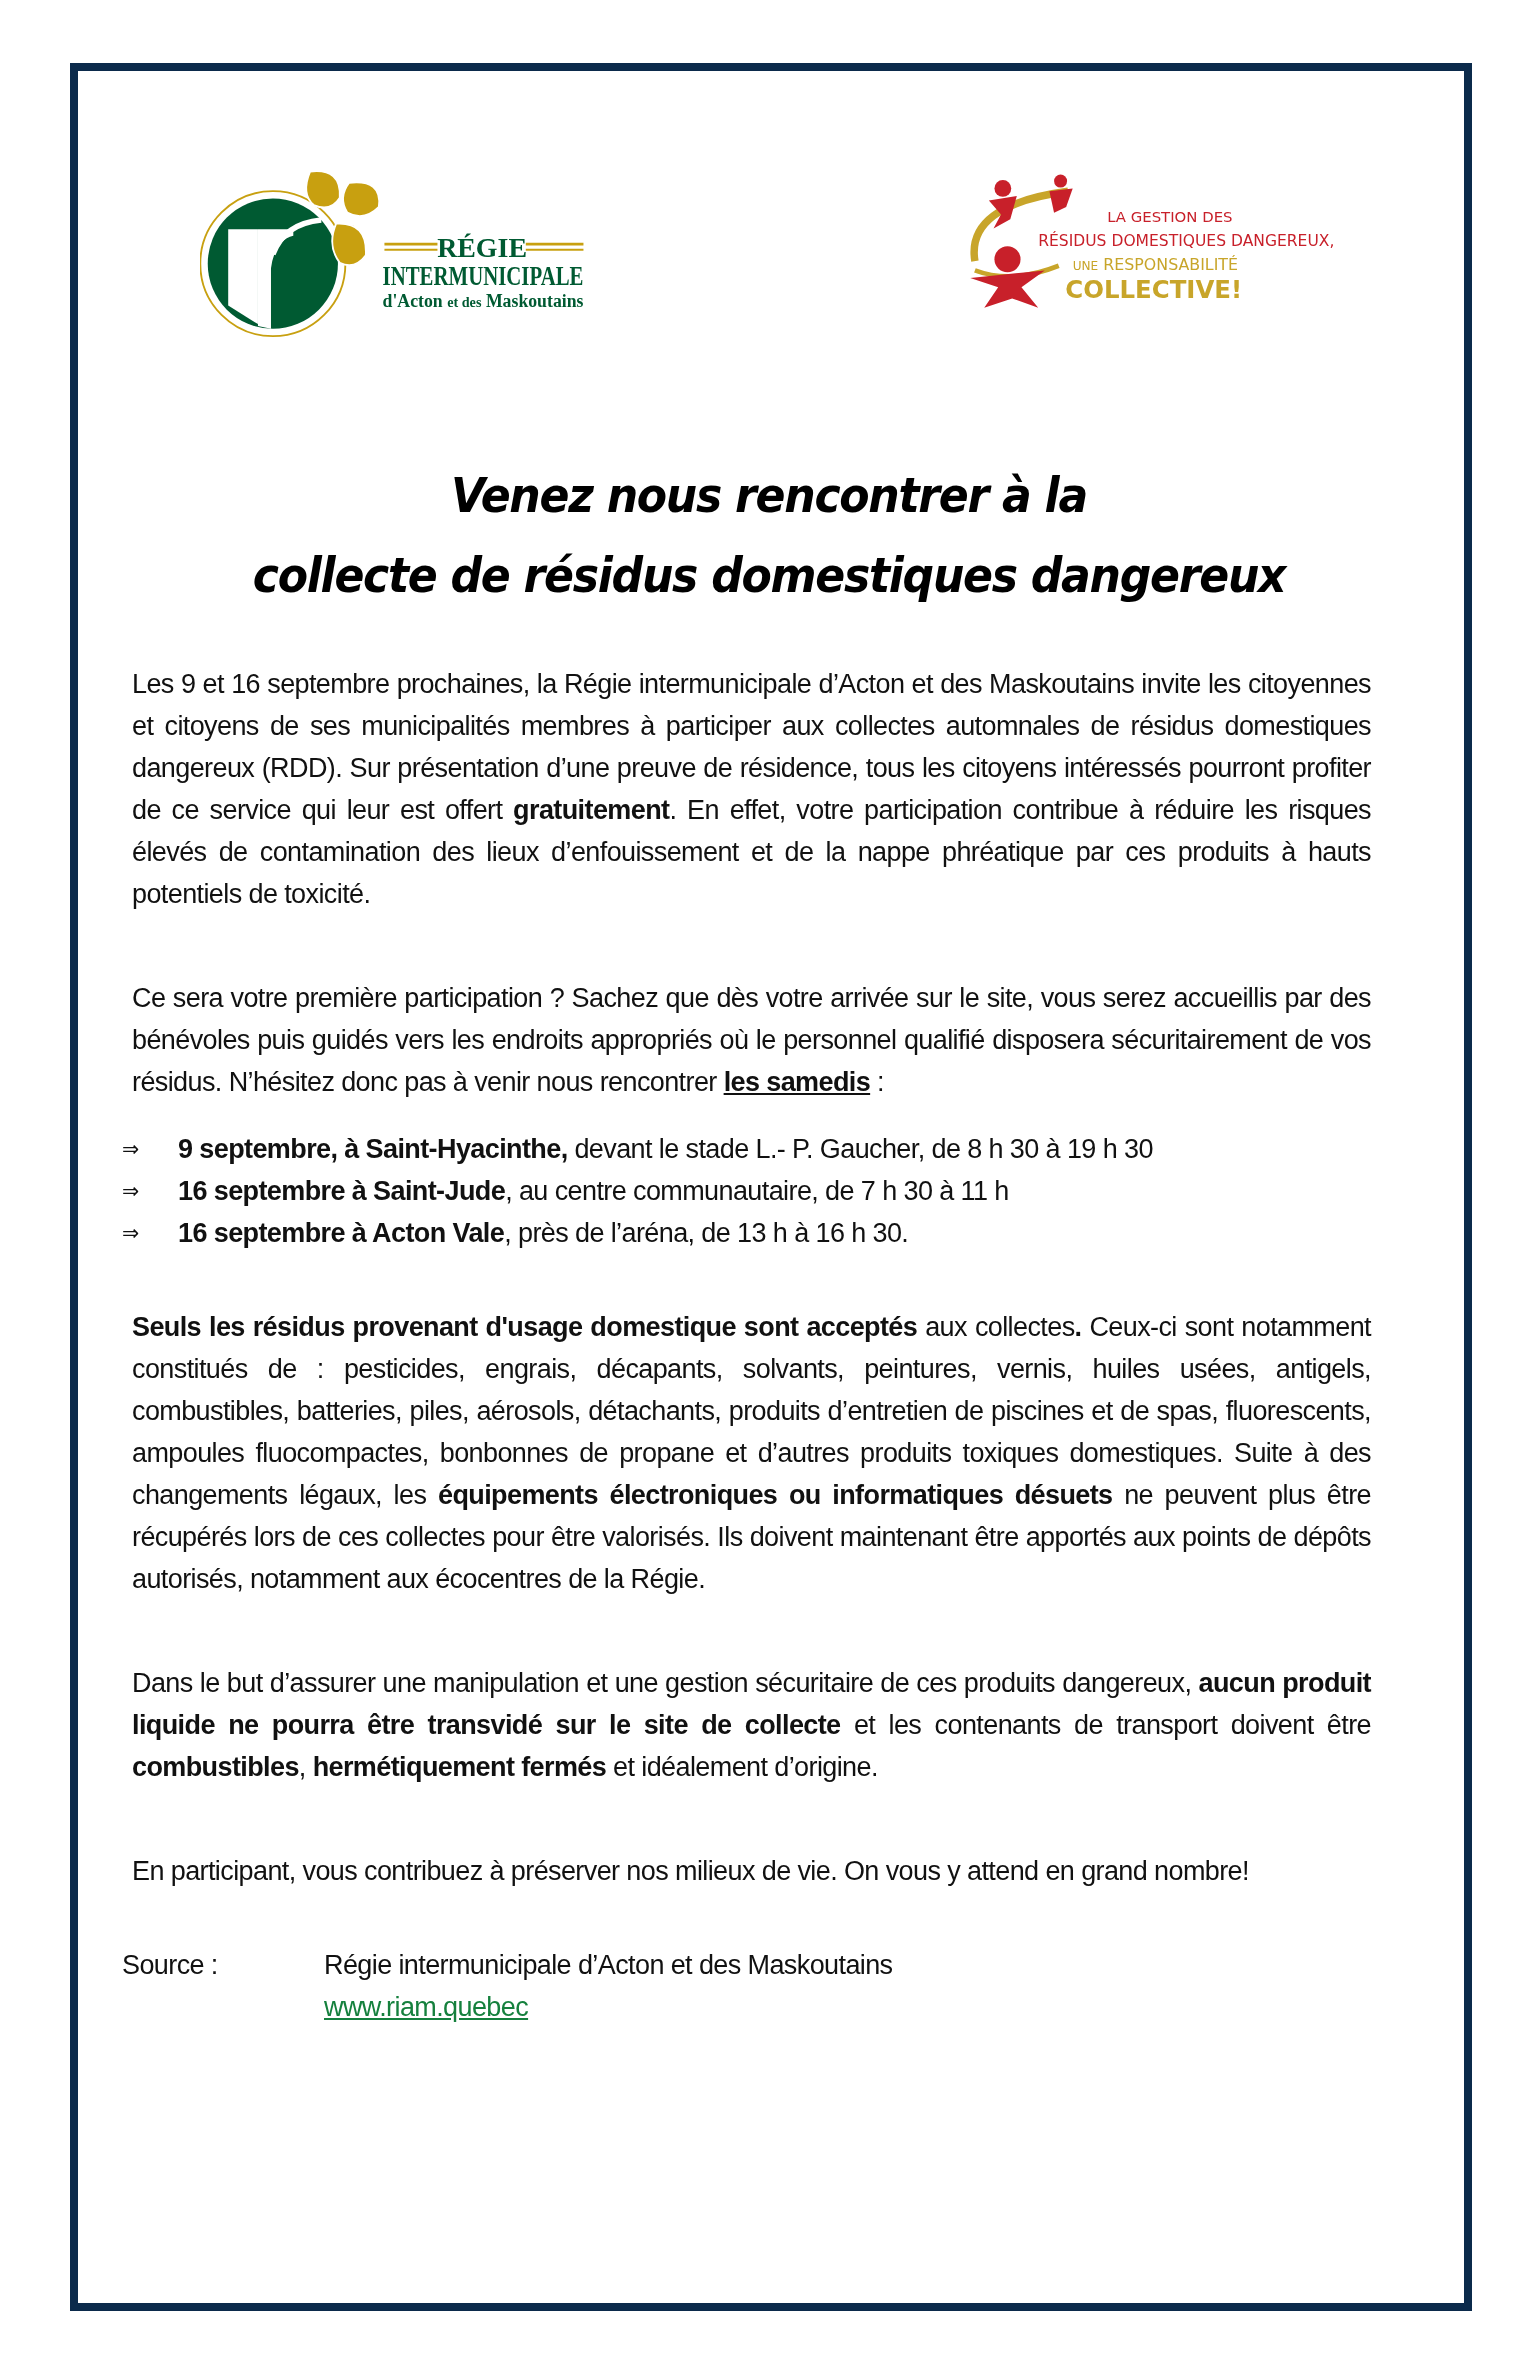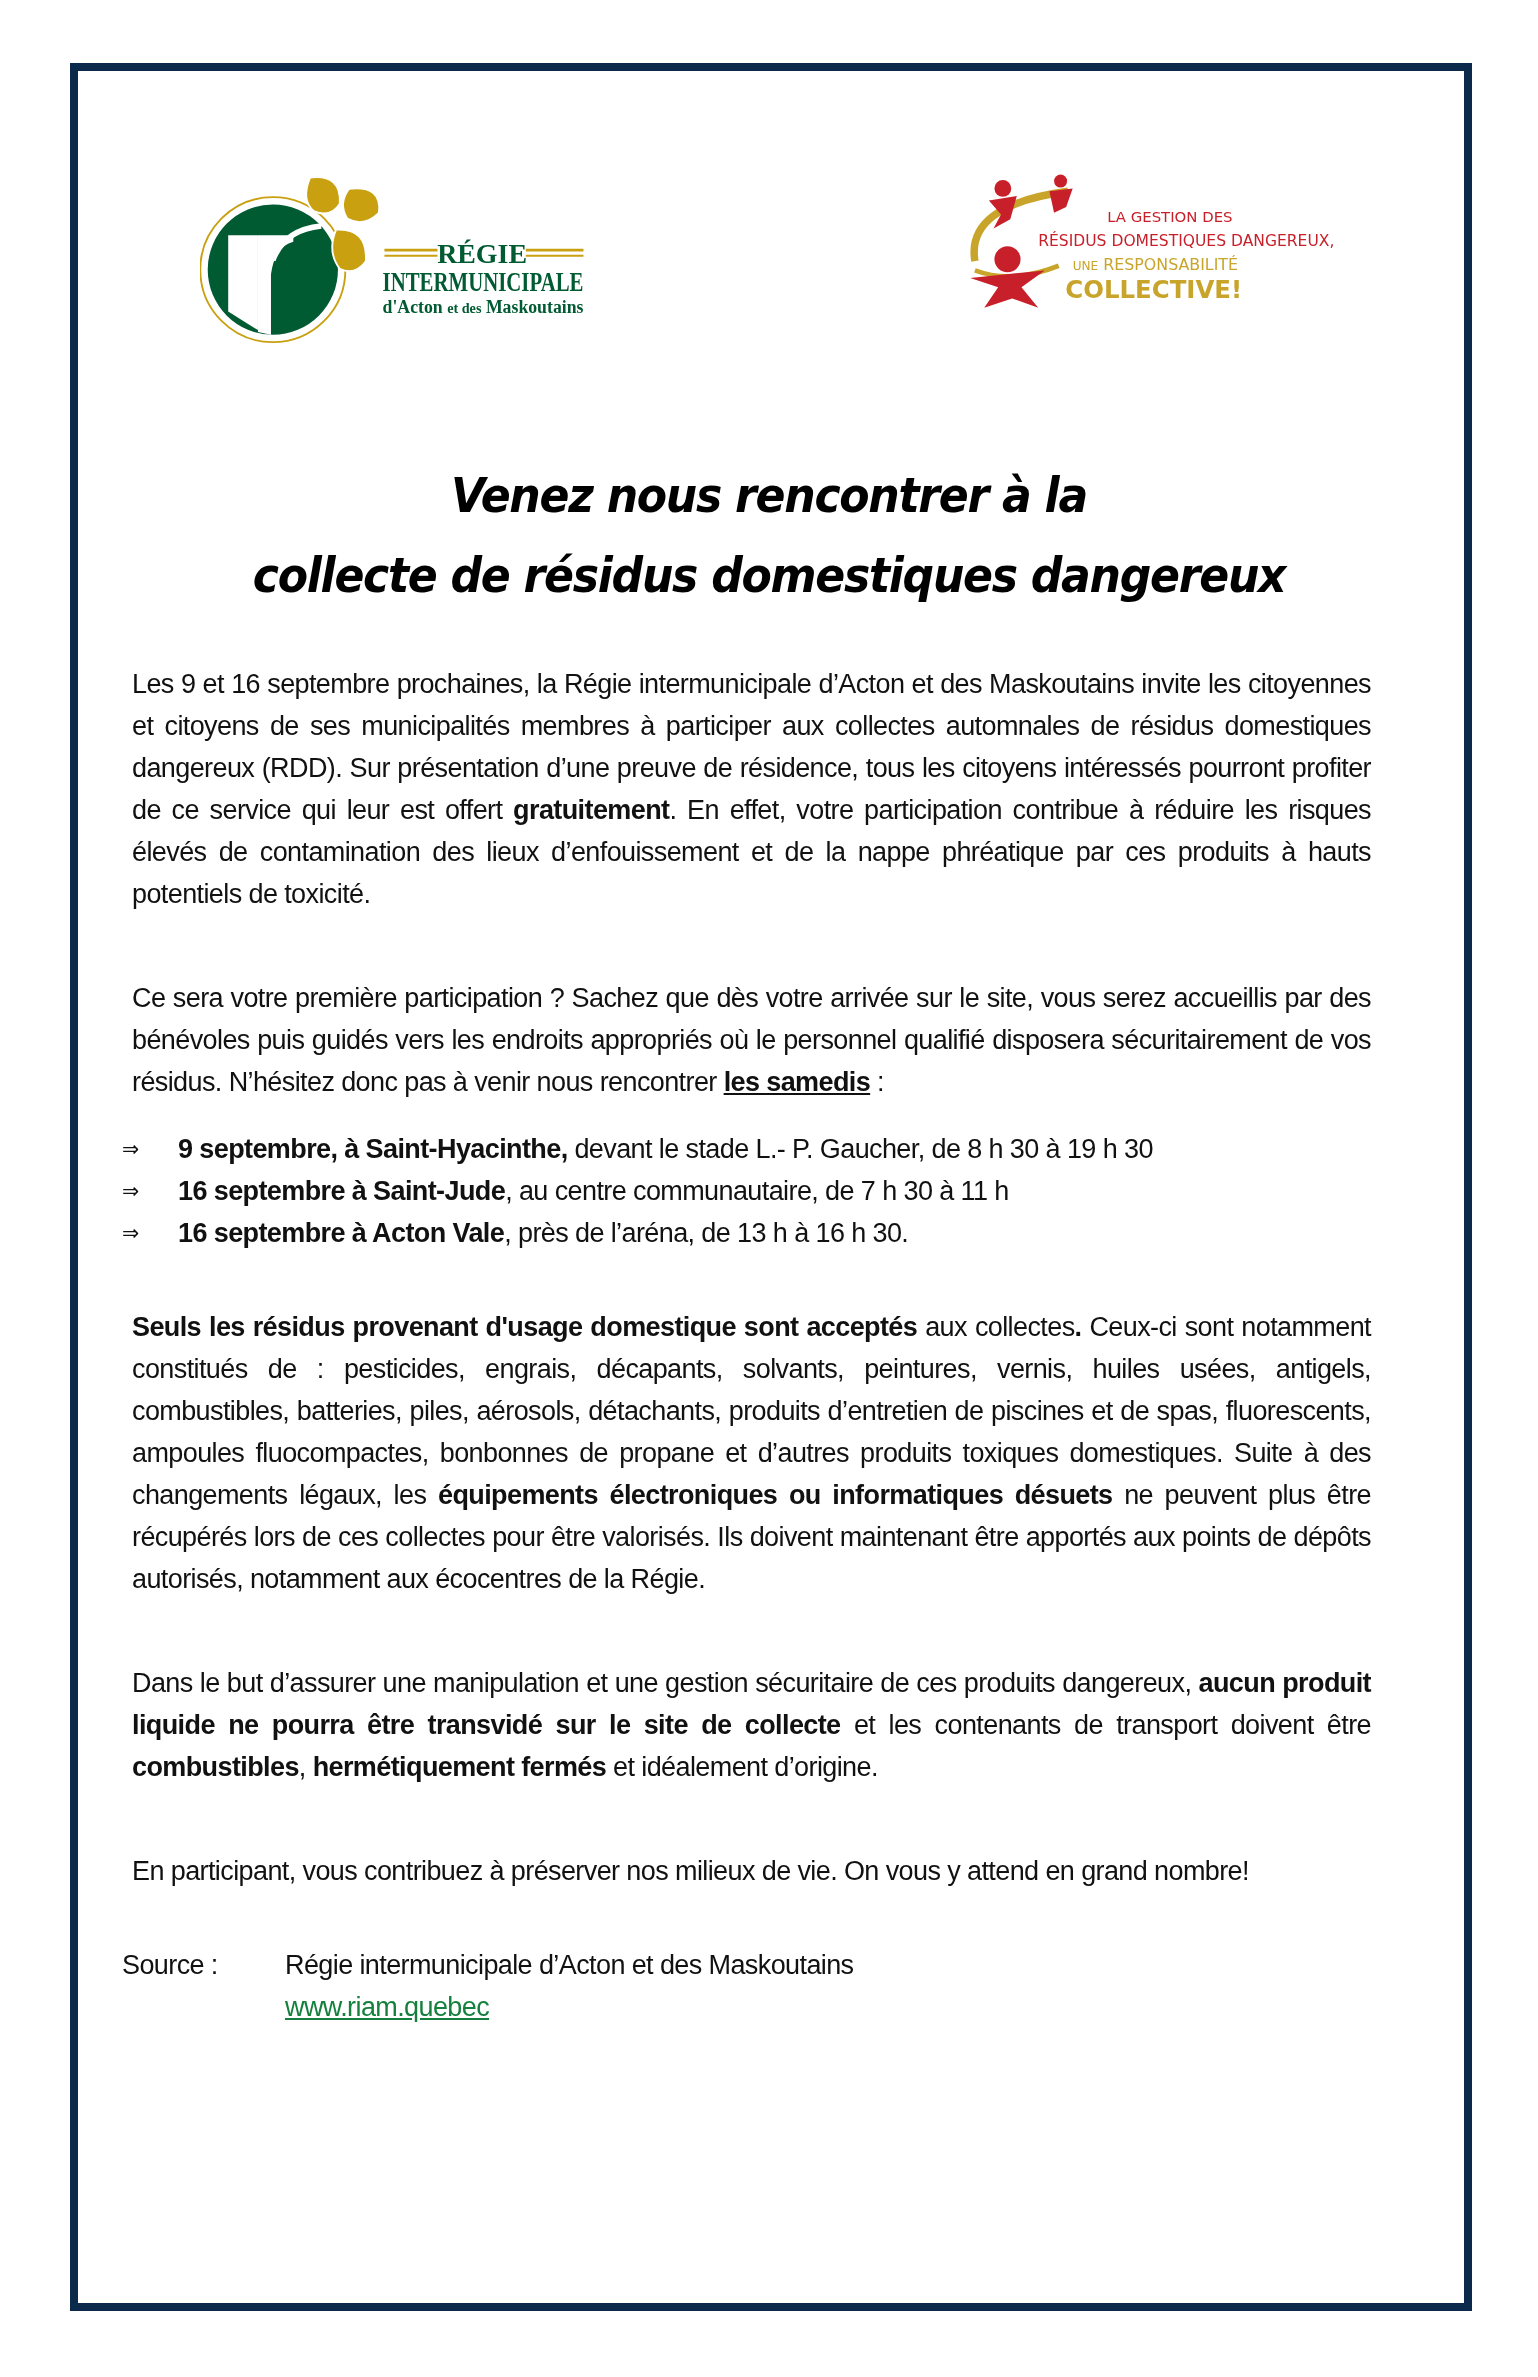--- a/index.html
+++ b/index.html
@@ -4,21 +4,21 @@
 <style>
   html, body { margin: 0; padding: 0; background: #ffffff; }
   body { width: 1538px; height: 2377px; position: relative; overflow: hidden; }
   .frame {
     position: absolute; left: 70px; top: 63px;
     width: 1386px; height: 2232px;
     border: 8.4px solid #0b2a4b;
     background: #ffffff;
   }
   .logo-left {
-    position: absolute; left: 200px; top: 172px; width: 447px; height: 186px;
+    position: absolute; left: 200px; top: 166px; width: 447px; height: 186px;
   }
   .logo-right {
     position: absolute; left: 956px; top: 168px; width: 401px; height: 149px; text-align: right;
   }
   .title {
     position: absolute; left: 0; width: 1538px; top: 455px;
     text-align: center;
     font-family: "DejaVu Sans", sans-serif;
     font-style: italic; font-weight: bold;
     font-size: 48px; line-height: 80px; color: #000;
@@ -35,21 +35,21 @@
   .gap { height: 42px; }
   .b { font-weight: bold; }
   .u { text-decoration: underline; }
   .i { }
   ul.sched { list-style: none; margin: 0; padding: 0; }
   ul.sched li { position: relative; padding-left: 56px; }
   ul.sched li .arrow {
     position: absolute; left: 0; top: 0; font-size: 20.5px;
     font-family: "DejaVu Sans", sans-serif;
   }
-  .src-row { display: flex; }
+  .src-row { display: flex; gap: 39px; }
   .src-label { width: 163px; }
   .link { color: #15803d; text-decoration: underline; }
 </style>
 </head>
 <body>
 
 <div class="frame"></div>
 
 <div class="logo-left">
   <svg width="447" height="186" viewBox="0 0 480 200">

